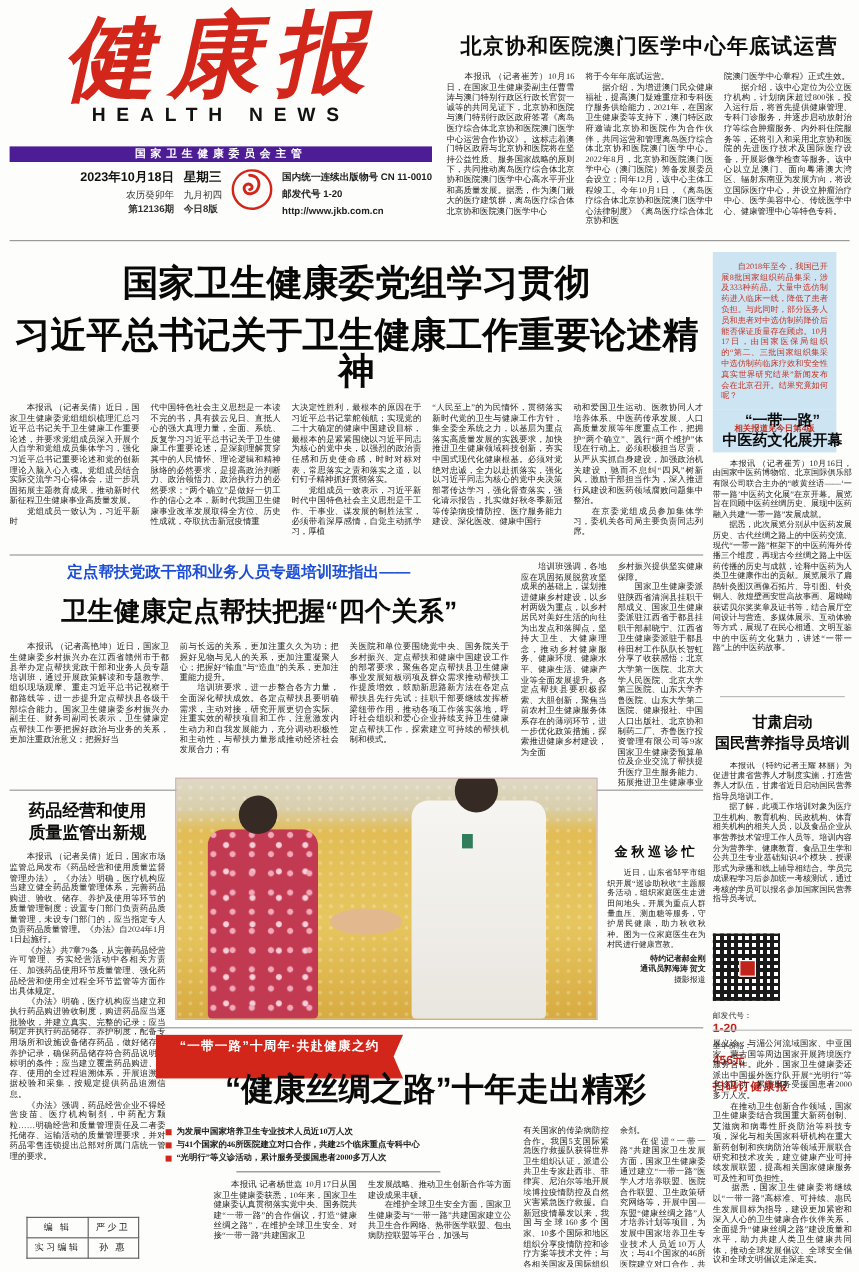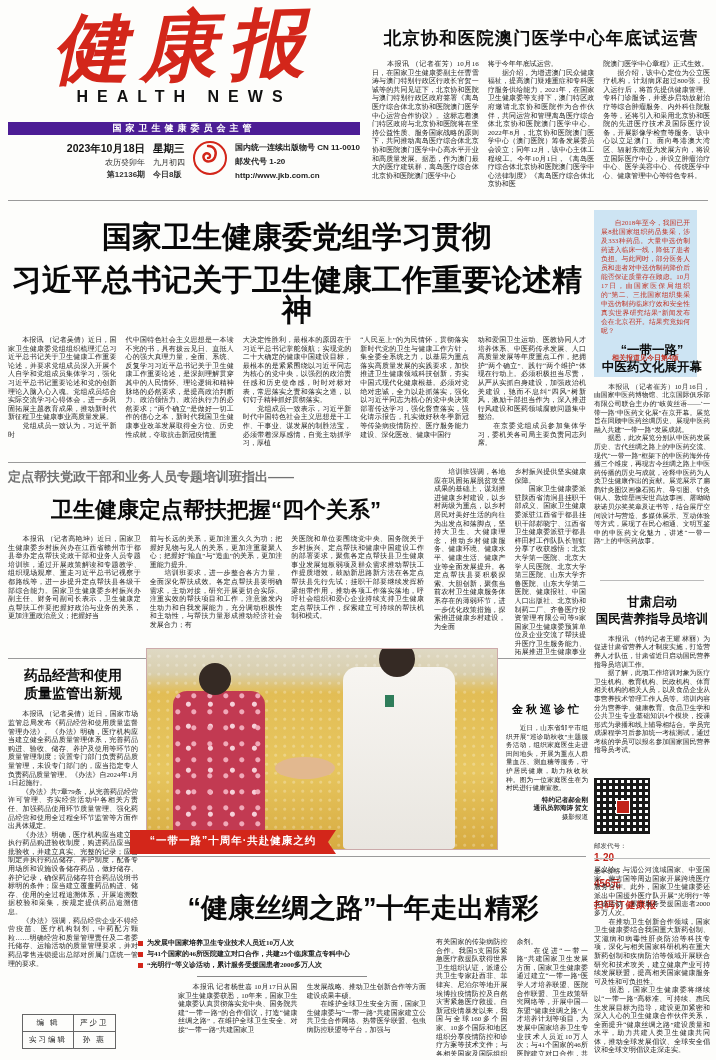--- a/index.html
+++ b/index.html
@@ -28,21 +28,21 @@
   .atitle{font-family:"Liberation Sans",sans-serif;font-weight:900;color:#0c0c0c;}
   
   .lead1,.lead2{font-family:"Liberation Sans",sans-serif;font-weight:900;color:#080808;text-align:center;
                 letter-spacing:0px;line-height:1.0;}
   .lead1{font-size:30px;} .lead2{font-size:30px;margin-top:13px;}
   .notice{background:#cde4f3;color:#c23527;font-size:6.8px;line-height:9px;text-align:justify;
           padding:8px 7px 6px;white-space:pre-line;}
   .notice-link{font-weight:bold;text-align:center;margin-top:3px;font-size:7px;color:#c23527;
                font-family:"Liberation Sans",sans-serif;}
   
-  .kicker{font-family:"Liberation Sans",sans-serif;font-weight:bold;font-size:13px;color:#737373;}
+  .kicker{font-family:"Liberation Sans",sans-serif;font-weight:bold;font-size:13px;color:#1d4ed8;margin-left:48px;}
   .t-head{font-family:"Liberation Sans",sans-serif;font-weight:900;font-size:22px;color:#0a0a0a;
           text-align:center;margin-top:9px;}
   
   .drug-title{font-family:"Liberation Sans",sans-serif;font-weight:bold;font-size:14px;line-height:1.3;
               text-align:center;color:#0c0c0c;}
   
   .photo{background:
       radial-gradient(circle at 30% 80%, rgba(255,255,255,.25) 1px, transparent 2px),
       linear-gradient(180deg,#dfd9c4 0%,#d9cfae 12%,#e2bd55 22%,#e7c65f 60%,#d7ab41 100%);
       background-size:9px 9px,100% 100%;overflow:hidden;border:1px solid #caa;}
@@ -234,21 +234,21 @@
     </div>
     <div class="sub-cta">扫码订健康报</div>
   </div>
 
   <div class="hr hair" style="left:594px;width:116px;top:858px;"></div>
 
   <div class="abs coltxt" style="left:594px;top:866px;width:116px;height:188px;">展义诊；与湄公河流域国家、中亚国家、蒙古国等周边国家开展跨境医疗服务合作。此外，国家卫生健康委还派出中国援外医疗队开展“光明行”等义诊活动，累计服务受援国患者2000多万人次。
 　　在推动卫生创新合作领域，国家卫生健康委结合我国重大新药创制、艾滋病和病毒性肝炎防治等科技专项，深化与相关国家科研机构在重大新药创制和疾病防治等领域开展联合研究和技术攻关，建立健康产业可持续发展联盟，提高相关国家健康服务可及性和可负担性。
 　　据悉，国家卫生健康委将继续以“一带一路”高标准、可持续、惠民生发展目标为指导，建设更加紧密和深入人心的卫生健康合作伙伴关系，全面提升“健康丝绸之路”建设质量和水平，助力共建人类卫生健康共同体，推动全球发展倡议、全球安全倡议和全球文明倡议走深走实。</div>
 
-  <div class="abs ribbon" style="left:130px;top:830px;width:206px;height:24px;text-align:center;">“一带一路”十周年·共赴健康之约</div>
+  <div class="abs ribbon" style="left:130px;top:862px;width:206px;height:37px;text-align:center;">“一带一路”十周年·共赴健康之约</div>
 
   <div class="abs silk-head" style="left:138px;top:890px;width:450px;">“健康丝绸之路”十年走出精彩</div>
 
   <div class="abs" style="left:138px;top:938px;width:450px;height:118px;display:flex;gap:10px;">
     <div style="width:288px;display:flex;flex-direction:column;">
       <div>
         <div class="bullet">
             <span class="sq"></span>
             <span>为发展中国家培养卫生专业技术人员近10万人次</span>
           </div>

